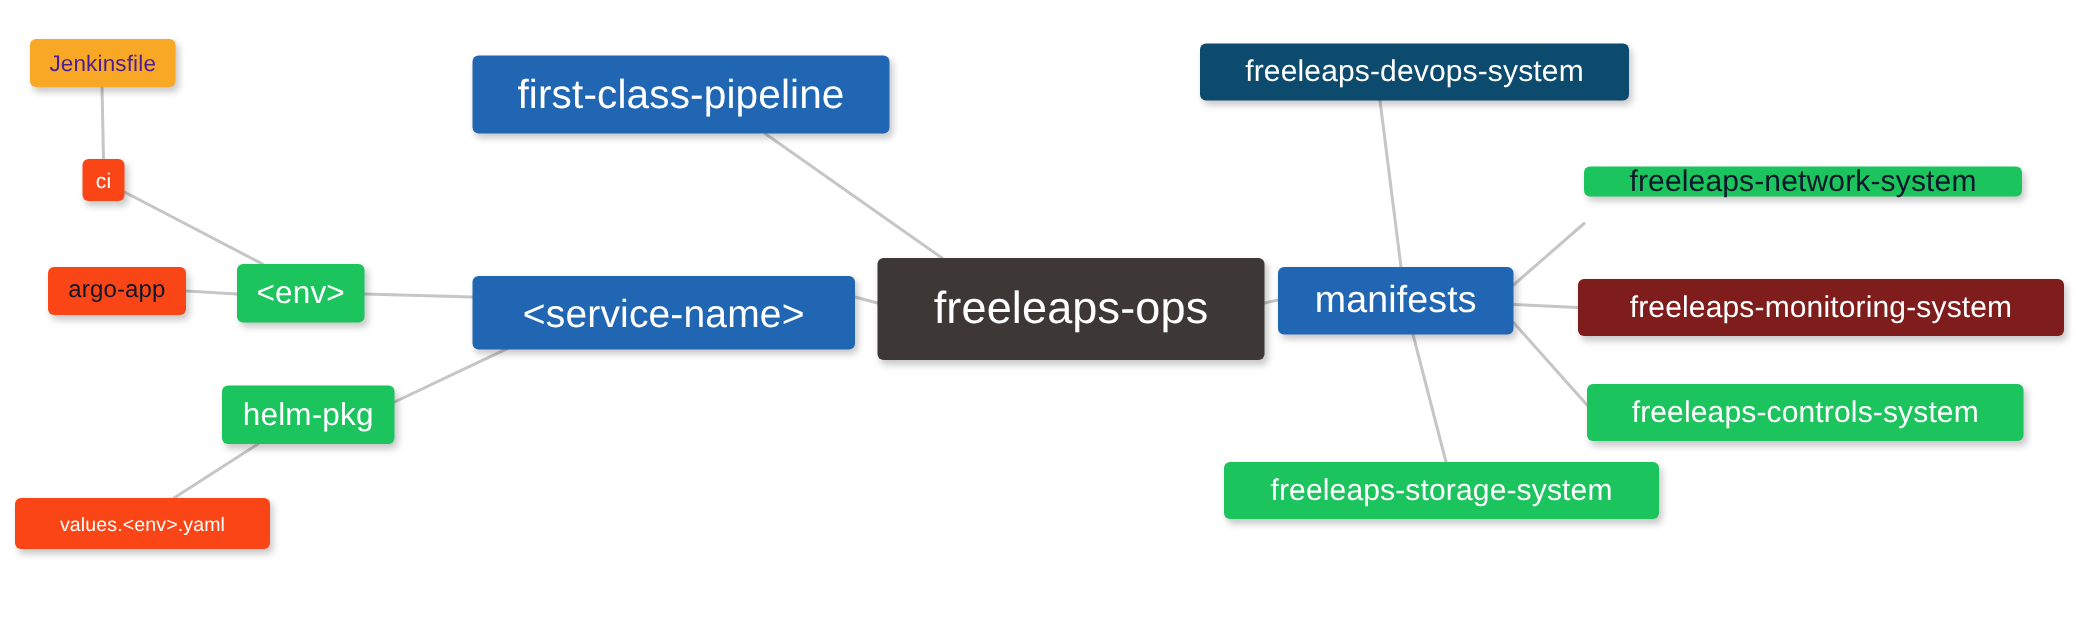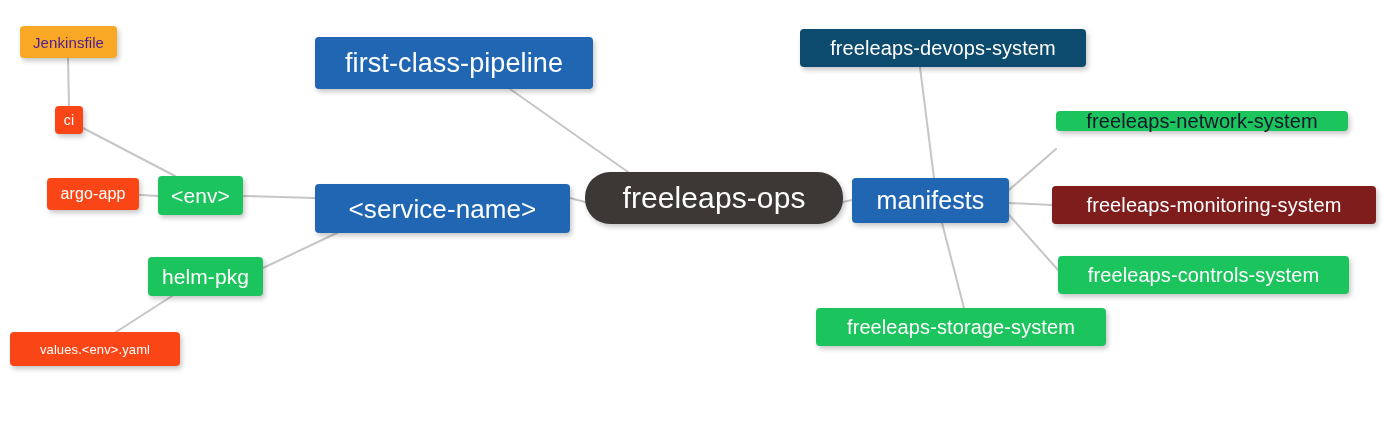--- a/index.html
+++ b/index.html
@@ -61,21 +61,21 @@
       <line x1="158" y1="196" x2="124" y2="194" stroke="#c6c6c6" stroke-width="2" stroke-linecap="round"></line>
       <line x1="69" y1="106" x2="68" y2="58" stroke="#c6c6c6" stroke-width="2" stroke-linecap="round"></line>
       <line x1="172" y1="296" x2="116" y2="332" stroke="#c6c6c6" stroke-width="2" stroke-linecap="round"></line>
       <line x1="934" y1="178" x2="920" y2="67" stroke="#c6c6c6" stroke-width="2" stroke-linecap="round"></line>
       <line x1="1009" y1="190" x2="1056" y2="149" stroke="#c6c6c6" stroke-width="2" stroke-linecap="round"></line>
       <line x1="1009" y1="203" x2="1052" y2="205" stroke="#c6c6c6" stroke-width="2" stroke-linecap="round"></line>
       <line x1="1009" y1="215" x2="1058" y2="270" stroke="#c6c6c6" stroke-width="2" stroke-linecap="round"></line>
       <line x1="942" y1="223" x2="964" y2="308" stroke="#c6c6c6" stroke-width="2" stroke-linecap="round"></line>
     </svg>
   <div id="node-layer">
-      <div class="mm-node" style="left: 585px; top: 172px; width: 258px; height: 52px; background: rgb(61, 56, 53); font-size: 30px; color: rgb(255, 255, 255); border-radius: 25px;">
+      <div class="mm-node" style="left: 585px; top: 172px; width: 258px; height: 68px; background: rgb(61, 56, 53); font-size: 30px; color: rgb(255, 255, 255);">
         <span class="mm-node-label">freeleaps-ops</span>
       </div>
       <div class="mm-node" style="left: 315px; top: 184px; width: 255px; height: 49px; background: rgb(32, 102, 179); font-size: 26px; color: rgb(255, 255, 255);">
         <span class="mm-node-label">&lt;service-name&gt;</span>
       </div>
       <div class="mm-node" style="left: 852px; top: 178px; width: 157px; height: 45px; background: rgb(32, 102, 179); font-size: 25px; color: rgb(255, 255, 255);">
         <span class="mm-node-label">manifests</span>
       </div>
       <div class="mm-node" style="left: 315px; top: 37px; width: 278px; height: 52px; background: rgb(32, 102, 179); font-size: 27px; color: rgb(255, 255, 255);">
         <span class="mm-node-label">first-class-pipeline</span>
@@ -85,21 +85,21 @@
       </div>
       <div class="mm-node" style="left: 148px; top: 257px; width: 115px; height: 39px; background: rgb(28, 196, 94); font-size: 21px; color: rgb(255, 255, 255);">
         <span class="mm-node-label">helm-pkg</span>
       </div>
       <div class="mm-node" style="left: 55px; top: 106px; width: 28px; height: 28px; background: rgb(250, 70, 22); font-size: 14px; color: rgb(255, 255, 255);">
         <span class="mm-node-label">ci</span>
       </div>
       <div class="mm-node" style="left: 20px; top: 26px; width: 97px; height: 32px; background: rgb(249, 168, 38); font-size: 15px; color: #4c1d95;">
         <span class="mm-node-label">Jenkinsfile</span>
       </div>
-      <div class="mm-node" style="left: 32px; top: 178px; width: 92px; height: 32px; background: rgb(250, 70, 22); font-size: 16px; color: #ffffff; margin-left: 15px;">
+      <div class="mm-node" style="left: 32px; top: 178px; width: 92px; height: 32px; background: rgb(250, 70, 22); font-size: 16px; color: #0f172a;">
         <span class="mm-node-label">argo-app</span>
       </div>
       <div class="mm-node" style="left: 10px; top: 332px; width: 170px; height: 34px; background: rgb(250, 70, 22); font-size: 13px; color: rgb(255, 255, 255);">
         <span class="mm-node-label">values.&lt;env&gt;.yaml</span>
       </div>
       <div class="mm-node" style="left: 800px; top: 29px; width: 286px; height: 38px; background: #0c4a6e; font-size: 20px; color: rgb(255, 255, 255);">
         <span class="mm-node-label">freeleaps-devops-system</span>
       </div>
       <div class="mm-node" style="left: 1056px; top: 111px; width: 292px; height: 20px; background: rgb(28, 196, 94); font-size: 20px; color: #0f172a;">
         <span class="mm-node-label">freeleaps-network-system</span>

